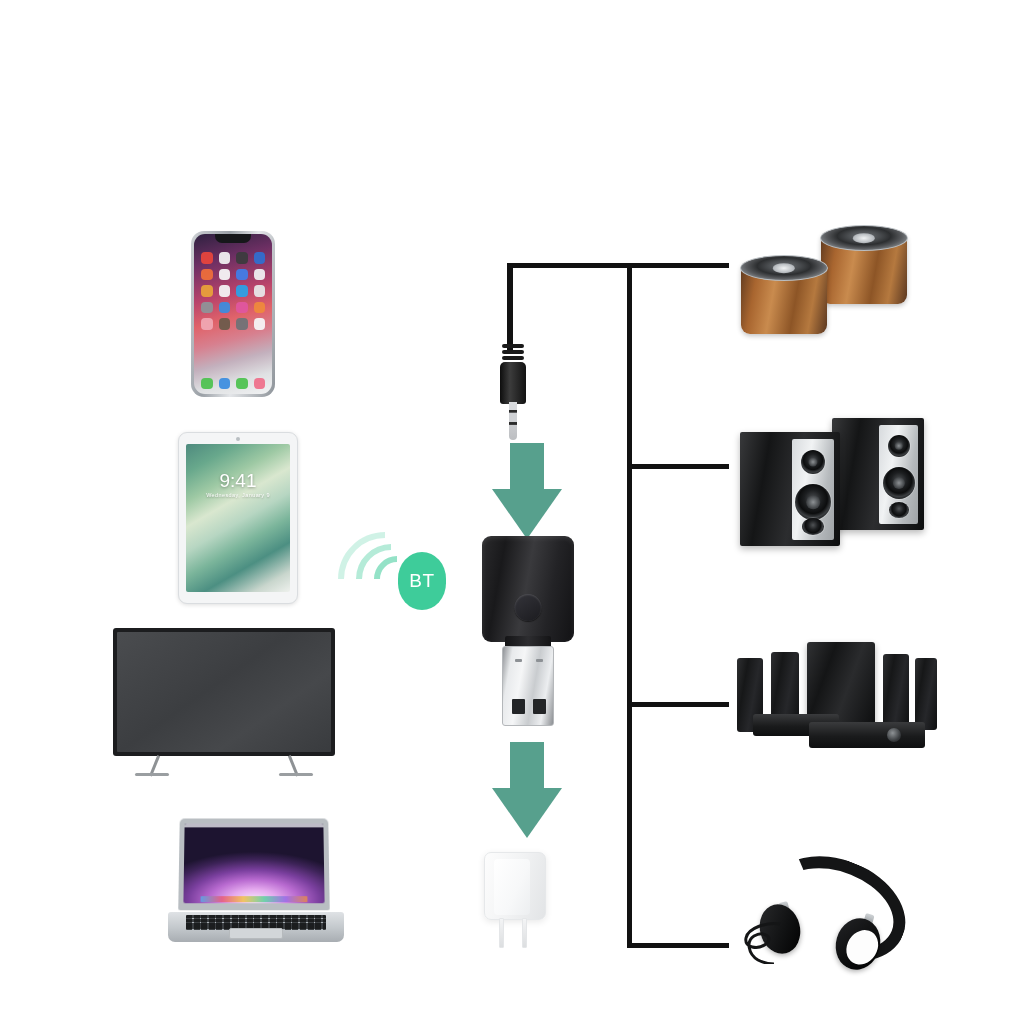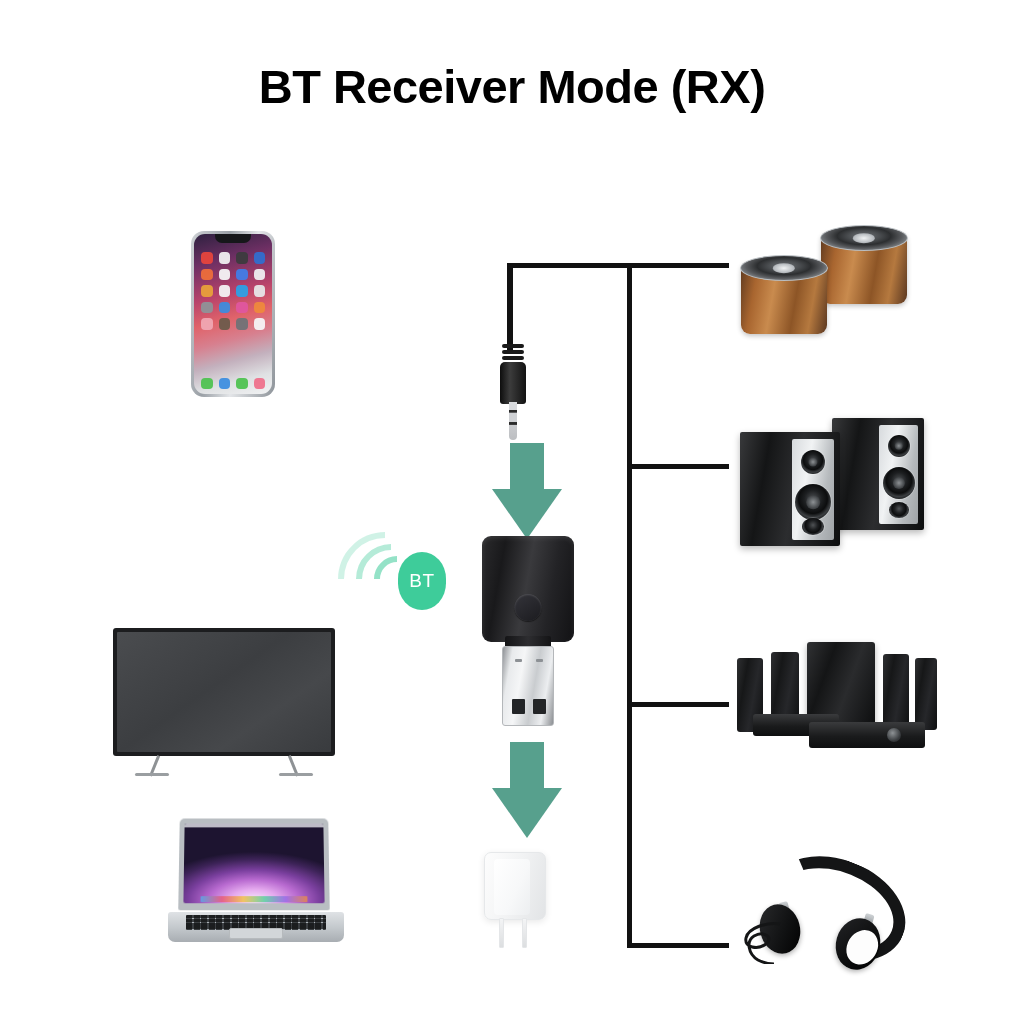--- a/index.html
+++ b/index.html
@@ -203,21 +203,20 @@
               background:#fdfdfd;transform:rotate(16deg);}
   .hp-hinge{position:absolute;width:9px;height:13px;border-radius:2px;
             background:linear-gradient(180deg,#cfd3d6,#8e9295);}
   .hp-cord{position:absolute;left:0;top:62px;width:58px;height:44px;}
 </style>
 </head>
 <body>
 
 <div class="stage">
 
-  <div class="title">BT Receiver Mode (RX)</div>
 
   <div class="ln" style="left:507px;top:263px;width:6px;height:90px;"></div>
   <div class="ln" style="left:507px;top:263px;width:222px;height:5px;"></div>
   <div class="ln" style="left:627px;top:263px;width:5px;height:685px;"></div>
   <div class="ln" style="left:627px;top:464px;width:102px;height:5px;"></div>
   <div class="ln" style="left:627px;top:702px;width:102px;height:5px;"></div>
   <div class="ln" style="left:627px;top:943px;width:102px;height:5px;"></div>
 
   <div class="jack">
     <div class="jack-collar" style="top:0;"></div>
@@ -292,20 +291,27 @@
         </div>
       <div class="dock">
           <div class="app" style="background: rgb(76, 194, 79);"></div>
           <div class="app" style="background: rgb(59, 141, 224);"></div>
           <div class="app" style="background: rgb(76, 194, 79);"></div>
           <div class="app" style="background: rgb(239, 111, 138);"></div>
         </div>
     </div>
   </div>
 
+  <div class="dev tablet">
+    <div class="t-cam"></div>
+    <div class="tablet-screen">
+      <div class="t-time">9:41</div>
+      <div class="t-date">Wednesday, January 9</div>
+    </div>
+  </div>
 
   <div class="dev tv">
     <div class="tv-panel">
       <div class="tv-screen"></div>
     </div>
     <div class="tv-leg l"></div>
     <div class="tv-leg r"></div>
     <div class="tv-foot l"></div>
     <div class="tv-foot r"></div>
   </div>

